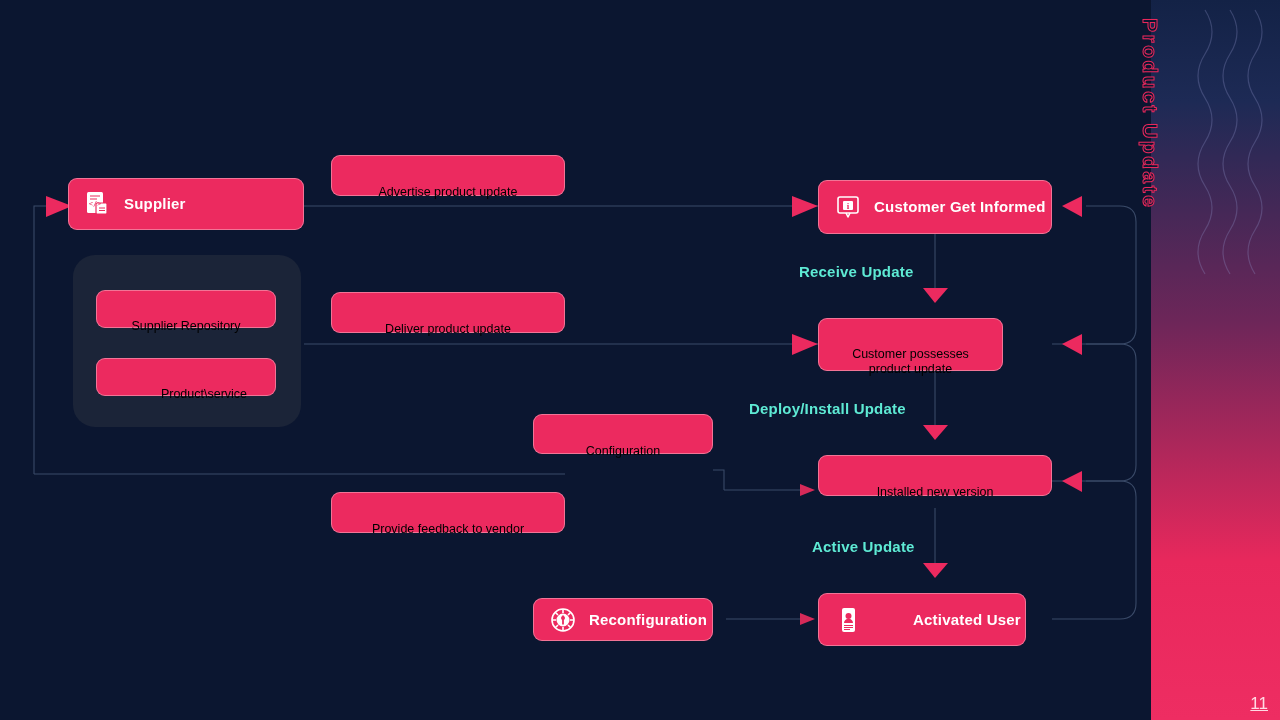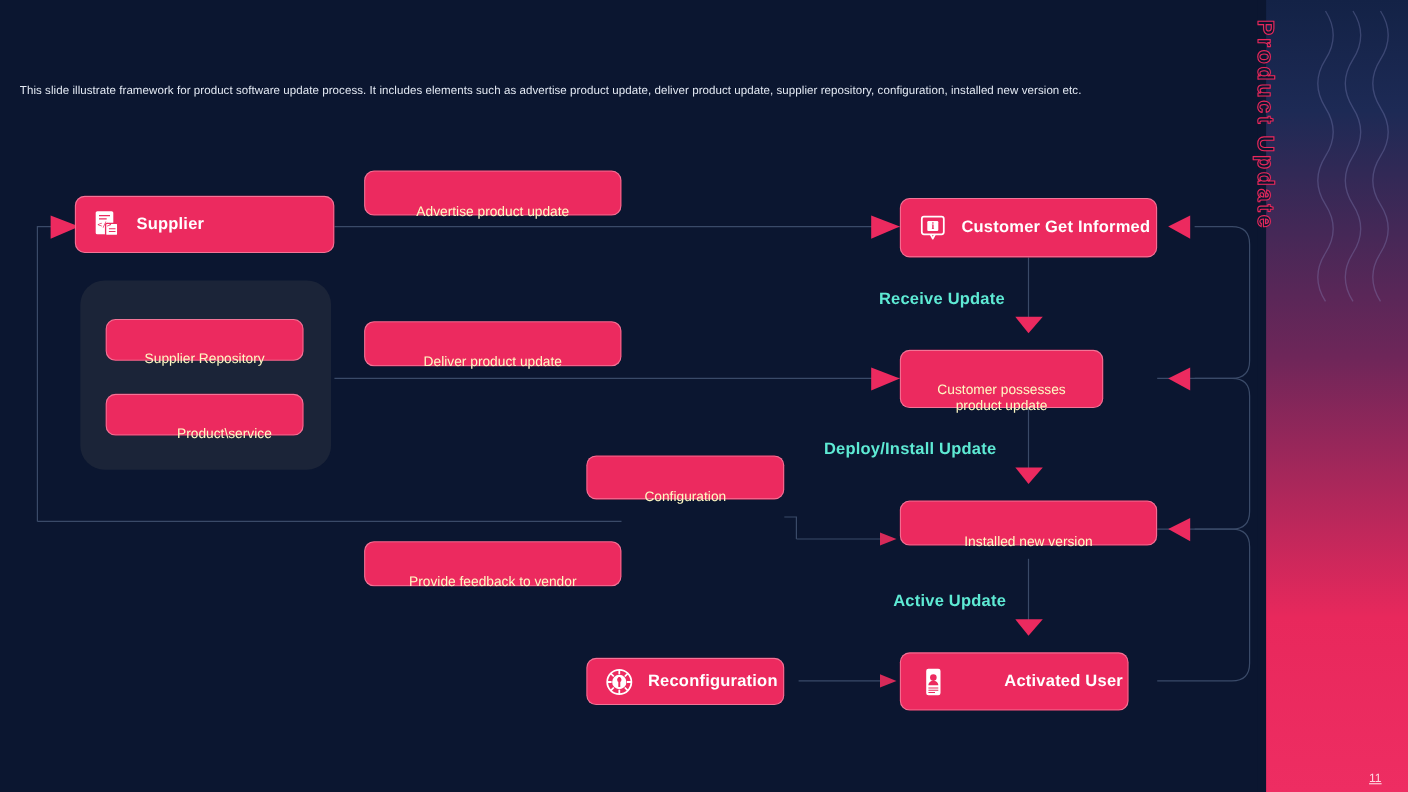--- a/index.html
+++ b/index.html
@@ -34,22 +34,22 @@
     transform-origin: 20px 20px;
     font-size: 21px; font-weight: bold;
     letter-spacing: 2.5px;
     color: #0b1630;
     -webkit-text-stroke: 1px #e8285c;
     text-shadow: 0 0 1px rgba(232,40,92,.8);
     white-space: nowrap;
     font-family: "Liberation Sans", sans-serif;
   }
   #page-number {
-    position: absolute; right: 24px; bottom: 6px;
-    font-size: 11px; color: #ffd9e3; text-decoration: underline;
+    position: absolute; right: 12px; bottom: 6px;
+    font-size: 17px; color: #ffd9e3; text-decoration: underline;
   }
 
   
   #page-title {
     position: absolute; left: 18px; top: 26px;
     font-size: 33px; font-weight: 400;
     color: #f2f5fb; letter-spacing: .2px;
     font-family: "Liberation Sans", sans-serif;
   }
   #page-subtitle {
@@ -67,21 +67,21 @@
     display: flex; align-items: center; justify-content: center;
     color: #ffffff;
     text-align: center;
   }
   .node .shadowplate {
     position: absolute; left: 5px; top: -5px; right: -5px; bottom: 5px;
     border: 1px solid #2a3a57; border-radius: 10px;
     z-index: -1; background: #0b1630;
   }
   .node-label { line-height: 1.15; }
-  .node.plain .node-label { font-size: 12.5px; font-weight: 400; color: #fef9c3; margin-top: 34px; }
+  .node.plain .node-label { font-size: 12.5px; font-weight: 400; color: #000000; margin-top: 34px; }
   .node.titled { justify-content: flex-start; padding-left: 16px; }
   .node.titled .node-label { font-size: 15px; font-weight: bold; color: #ffffff; letter-spacing: .2px; }
   .node .nicon { width: 28px; height: 28px; margin-right: 12px; flex: 0 0 28px; }
 
   
   #supplier-group {
     position: absolute; left: 73px; top: 255px;
     width: 228px; height: 172px;
     background: #1b2438;
     border-radius: 22px;
@@ -111,21 +111,20 @@
     <svg class="waves" viewBox="0 0 130 300" preserveAspectRatio="none">
       <path d="M55 10 q14 22 0 44 q-14 22 0 44 q14 22 0 44 q-14 22 0 44 q14 22 0 44 q-14 22 0 44" stroke="#8f93c9" stroke-width="1.2" fill="none"></path>
       <path d="M80 10 q14 22 0 44 q-14 22 0 44 q14 22 0 44 q-14 22 0 44 q14 22 0 44 q-14 22 0 44" stroke="#8f93c9" stroke-width="1.2" fill="none"></path>
       <path d="M105 10 q14 22 0 44 q-14 22 0 44 q14 22 0 44 q-14 22 0 44 q14 22 0 44 q-14 22 0 44" stroke="#8f93c9" stroke-width="1.2" fill="none"></path>
     </svg>
     <div id="page-number">11</div>
   </div>
   <div id="sidebar-gap"></div>
   <div id="vertical-title">Product Update</div>
 
-  <div id="page-subtitle">This slide illustrate framework for product software update process. It includes elements  such as advertise product update, deliver product update, supplier repository, configuration, installed new version etc.</div>
 
   <div id="supplier-group"></div>
 
   <svg id="wires">
 
     <path class="wire" d="M304 206 H818"></path>
 
     <path class="wire" d="M304 344 H818"></path>
 
     <path class="wire" d="M34 474 V206 H68"></path>

